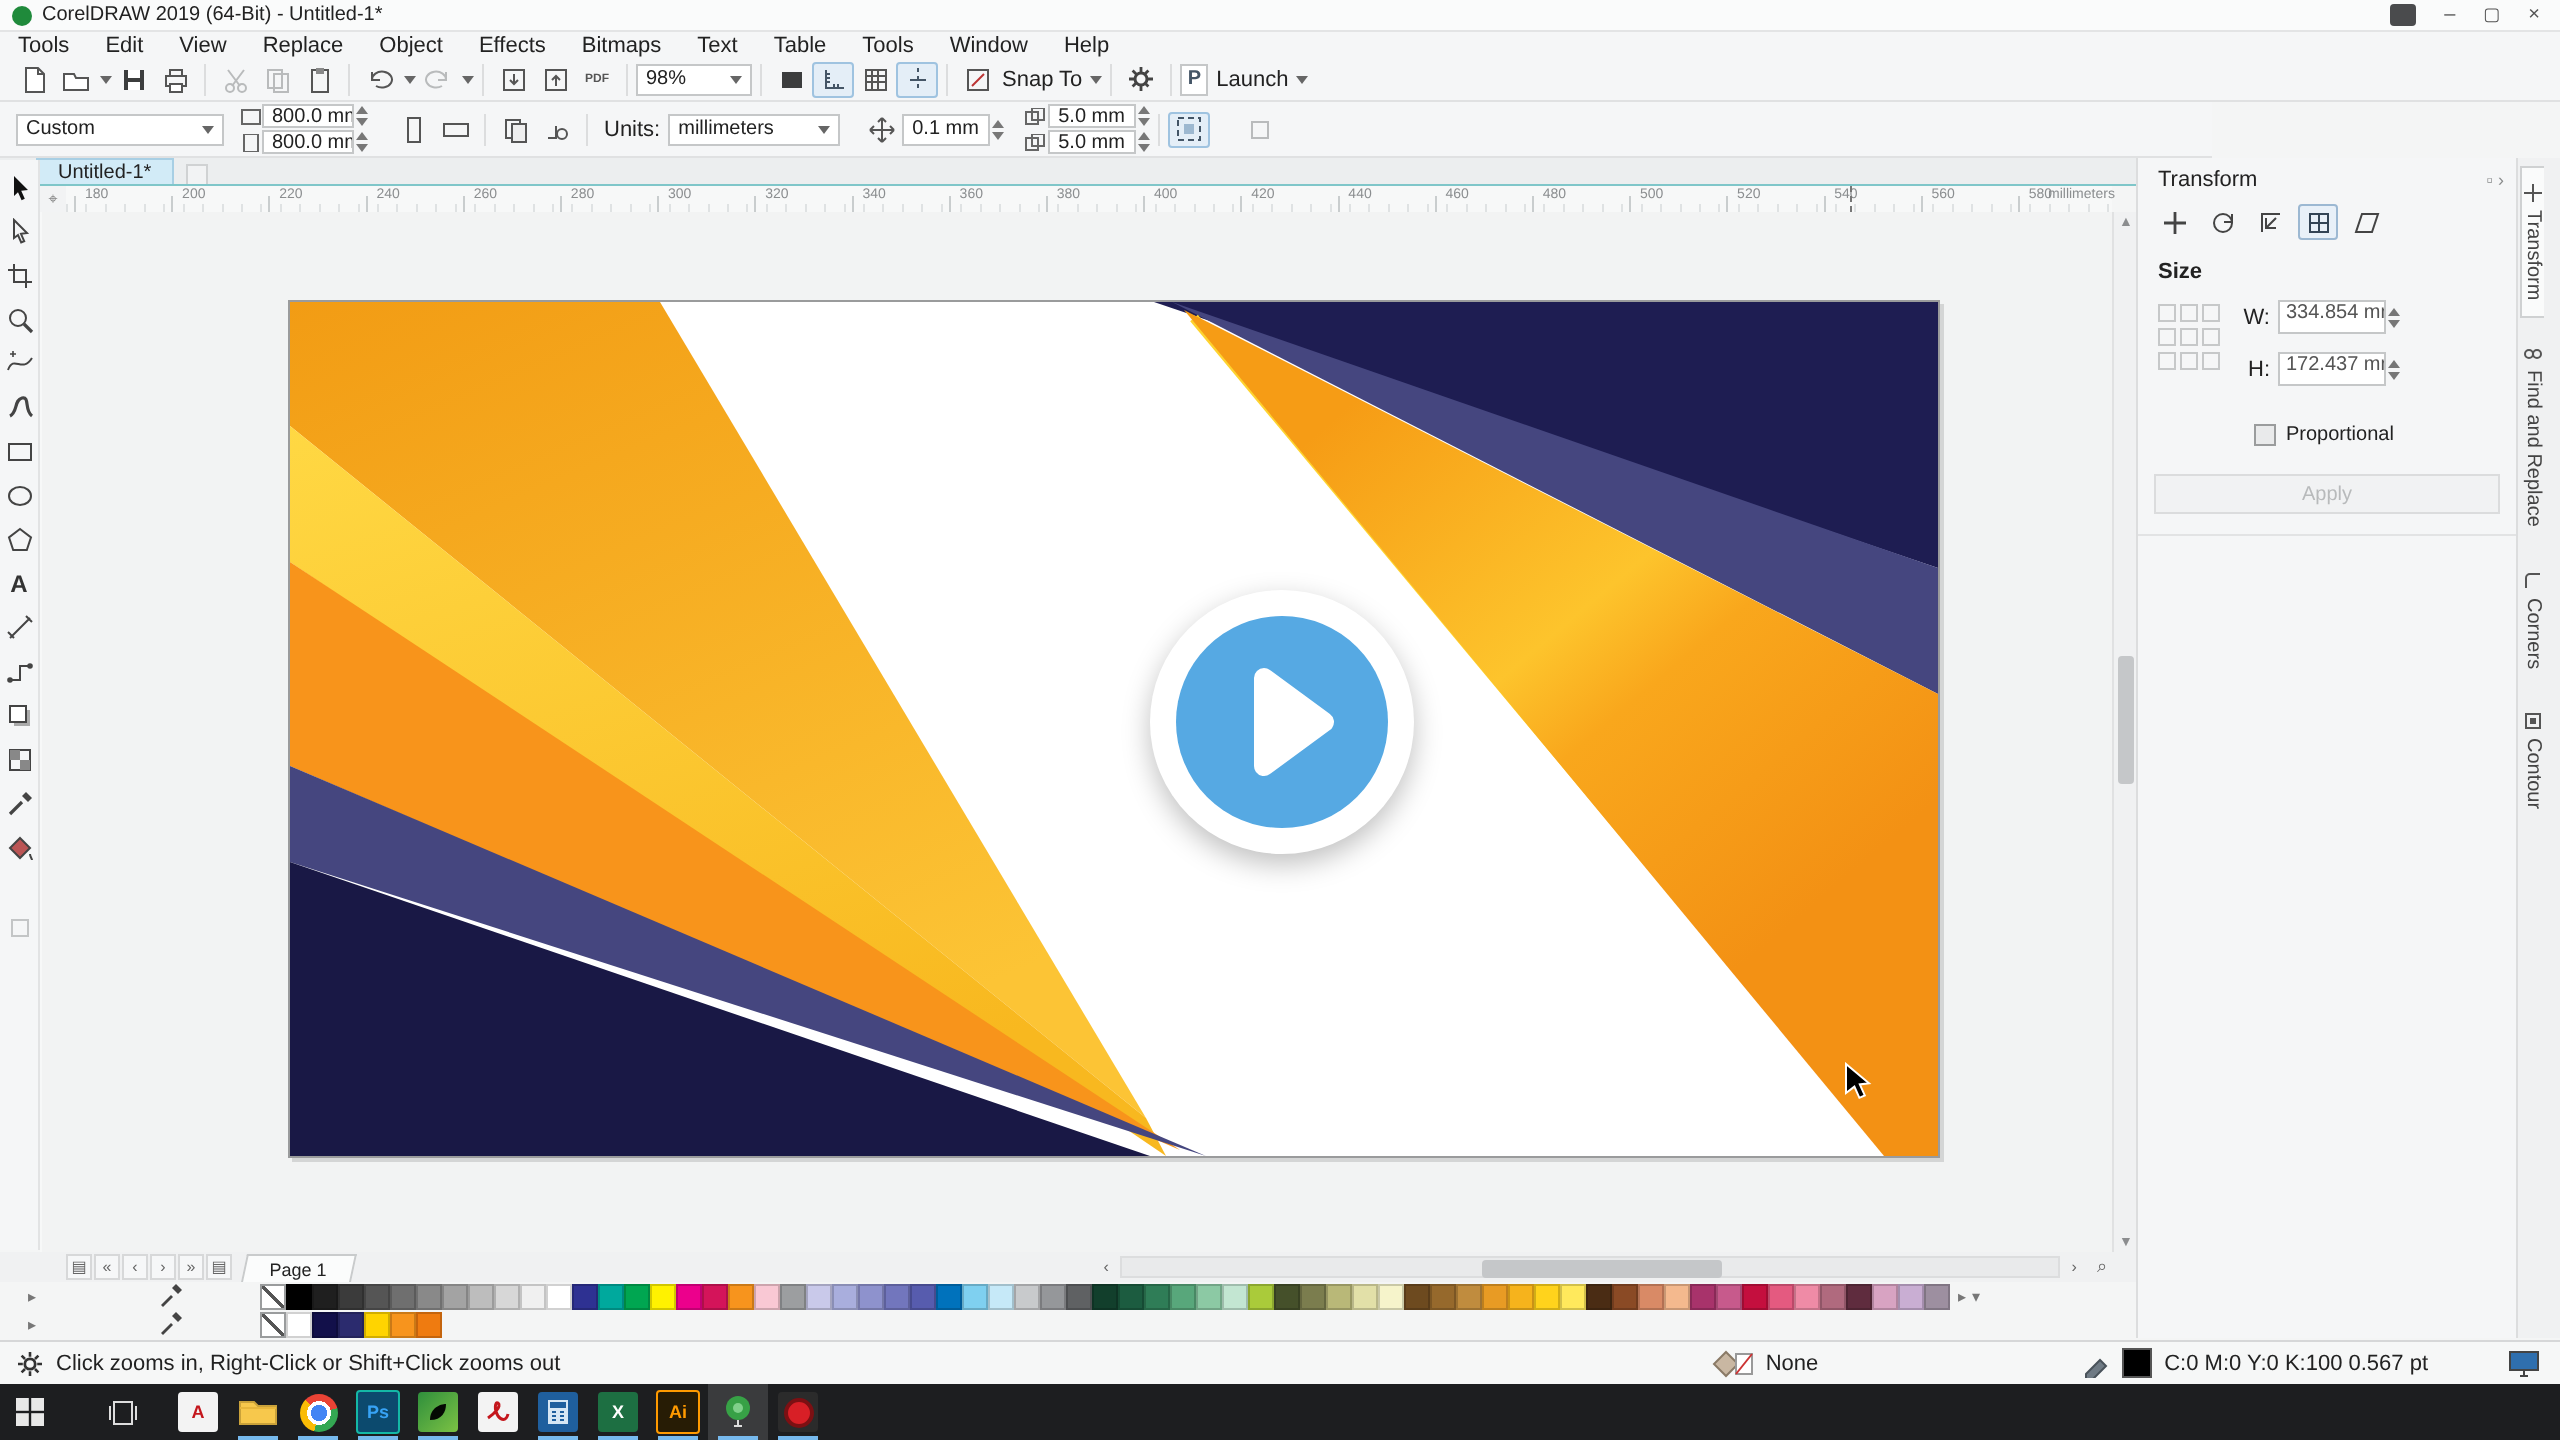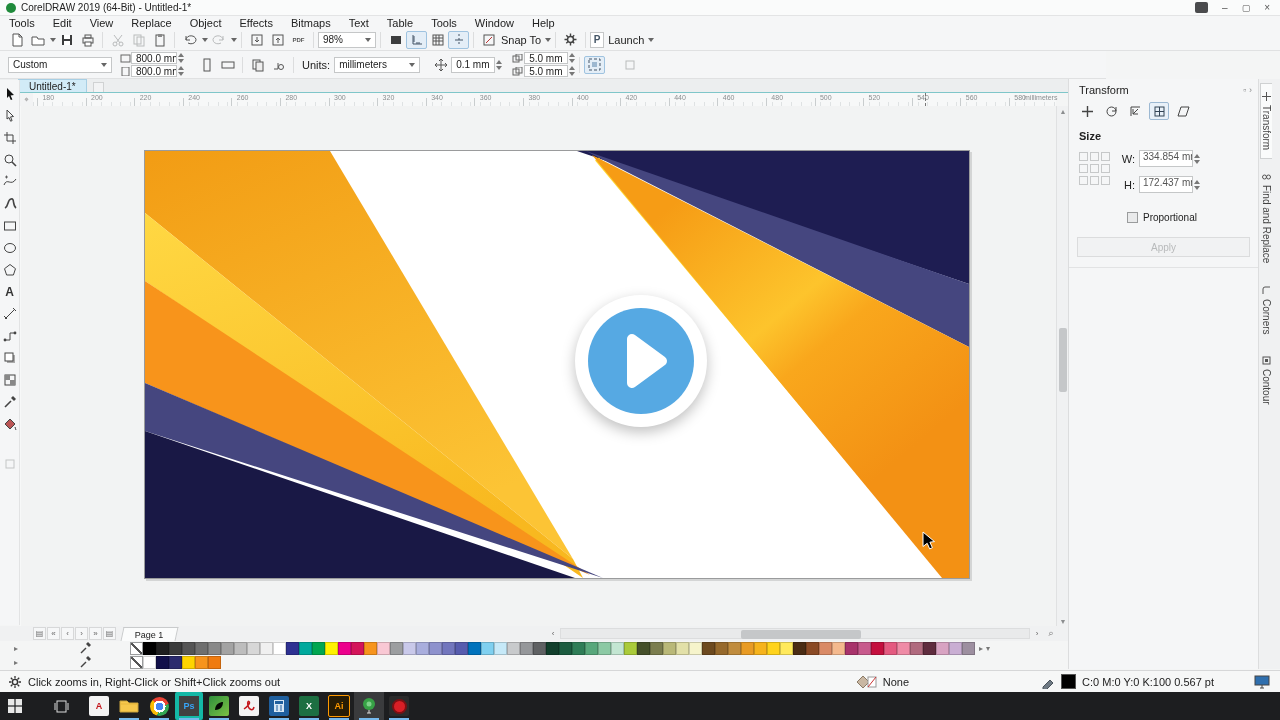--- a/index.html
+++ b/index.html
@@ -726,21 +726,21 @@
       </svg>
       <span class="ul"></span>
     </span>
   <span class="app">
       <span style="width:19px;height:19px;border-radius:50%;display:inline-block;background:
       radial-gradient(circle at 50% 50%, #4285f4 0 4px, #fff 4px 6px, transparent 6px),
       conic-gradient(from -45deg, #ea4335 0 120deg, #34a853 0 240deg, #fbbc05 0 360deg)"></span>
       <span class="ul"></span>
     </span>
   <span class="app">
-      <span class="tile" style="background:#404040;color:#37a3f5;border:4px solid #14b8a6">Ps</span>
+      <span class="tile" style="background:#0c4a6e;color:#37a3f5;border:1px solid #14b8a6">Ps</span>
       <span class="ul"></span>
     </span>
   <span class="app">
       <span class="tile" style="background:linear-gradient(135deg,#2f8f3c,#7cc244)">
         <svg width="12" height="12">
           <path d="M2 10C2 4 7 2 10 2c0 4-2 8-8 8z" fill="#eafc d" fill-opacity="0.95"></path>
         </svg>
       </span>
       <span class="ul"></span>
     </span>

